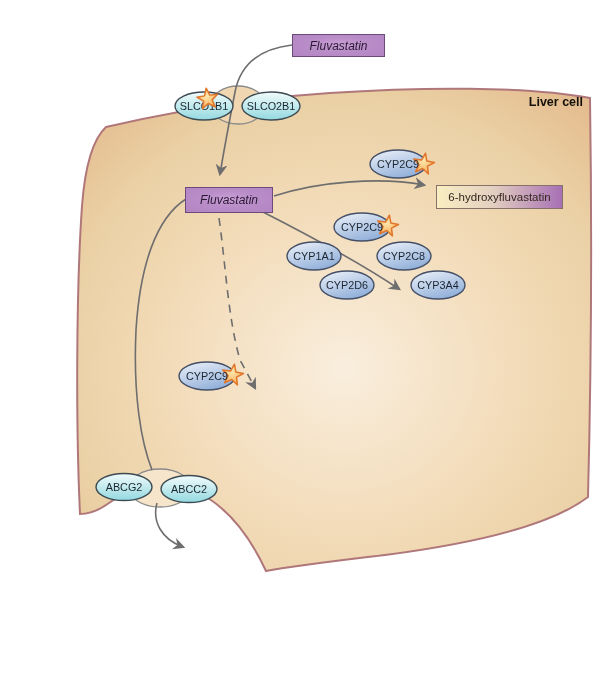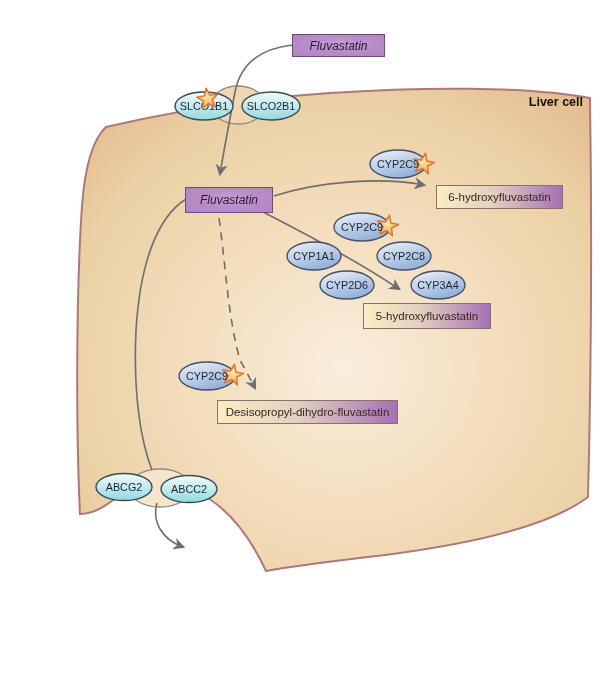--- a/index.html
+++ b/index.html
@@ -139,19 +139,17 @@
       <text class="node-label" x="189" y="493" text-anchor="middle">ABCC2</text>
     </g>
   </svg>
 
   <div class="box box-drug" style="left:292px;top:34px;width:93px;height:23px;">Fluvastatin</div>
 
   <div class="box box-drug" style="left:185px;top:187px;width:88px;height:26px;">Fluvastatin</div>
 
   <div class="box box-metab" style="left:436px;top:185px;width:127px;height:24px;">6-hydroxyfluvastatin</div>
 
-  <div class="box box-metab" style="left:363px;top:303px;width:128px;height:26px;">5-hydroxyfluvastatin</div>
 
-  <div class="box box-metab" style="left:217px;top:400px;width:181px;height:24px;">Desisopropyl-dihydro-fluvastatin</div>
 
   <div class="region-label" style="right:17px;top:95px;">Liver cell</div>
 
 </div>
 
 </body></html>

